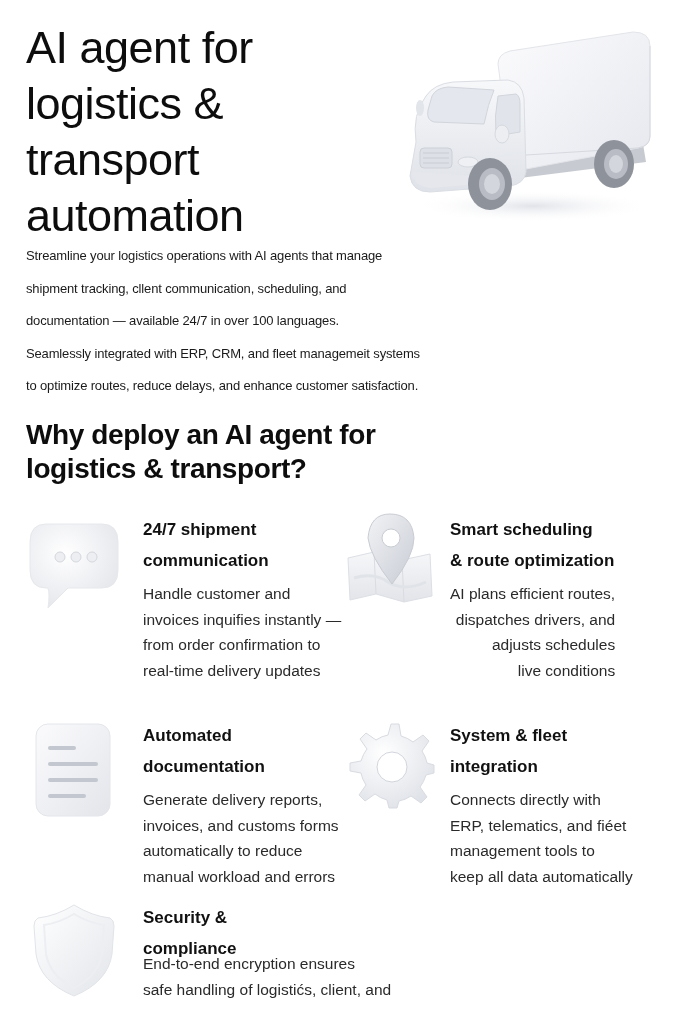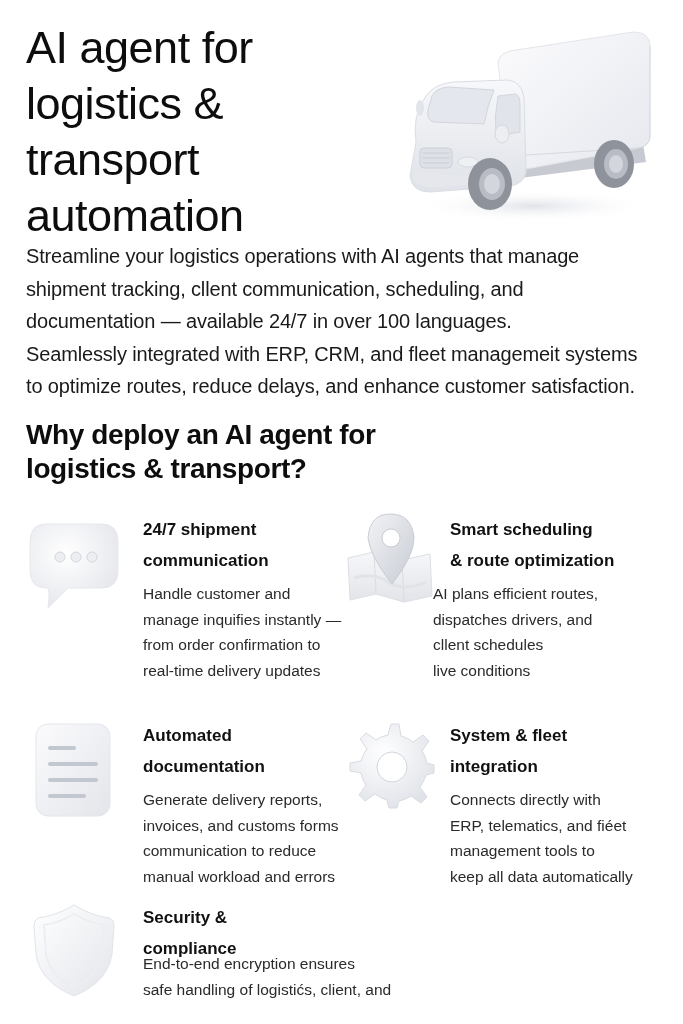--- a/index.html
+++ b/index.html
@@ -10,21 +10,21 @@
       position: absolute; left: 26px; top: 20px; width: 340px;
       font-size: 45px; line-height: 56px; font-weight: 400; letter-spacing: -0.5px;
       color: #0d0d0d;
     }
     .hero-title span { display: block; }
 
     .truck { position: absolute; left: 398px; top: 24px; width: 262px; height: 200px; }
 
     .intro {
       position: absolute; left: 26px; top: 240px; width: 650px;
-      font-size: 20px; line-height: 32.5px; color: #1a1a1a; letter-spacing: -0.15px;
+      font-size: 13px; line-height: 32.5px; color: #1a1a1a; letter-spacing: -0.15px;
     }
     .intro span { display: block; white-space: nowrap; }
 
     .why-title {
       position: absolute; left: 26px; top: 418px; width: 500px;
       font-size: 28px; line-height: 34px; font-weight: 700; color: #0d0d0d; letter-spacing: -0.4px;
     }
     .why-title span { display: block; }
 
     .feature { position: absolute; }
@@ -127,21 +127,21 @@
       <circle cx="50" cy="39" r="5" fill="#eceef2" stroke="#d4d7dd"></circle>
       <circle cx="66" cy="39" r="5" fill="#eceef2" stroke="#d4d7dd"></circle>
     </svg>
   </div>
   <div class="ftitle" style="left:143px;top:4px;">
     <span>24/7 shipment</span>
     <span>communication</span>
   </div>
   <div class="fdesc" style="left:143px;top:71px;">
     <span>Handle customer and</span>
-    <span>manage inquifies instantly —</span>
+    <span>invoices inquifies instantly —</span>
     <span>from order confirmation to</span>
     <span>real-time delivery updates</span>
   </div>
 </div>
 
 <div class="feature" style="left:340px;top:510px;width:343px;height:200px;">
   <div class="icon" style="left:4px;top:2px;width:90px;height:92px;">
     <svg width="90" height="92" viewBox="0 0 90 92">
       <defs>
         <linearGradient id="pinG" x1="0" y1="0" x2="1" y2="1">
@@ -157,24 +157,24 @@
       <path d="M30 40 L32 82 M58 48 L60 90" stroke="#d9dce2" fill="none"></path>
       <path d="M10 66 Q30 60 44 70 Q60 80 82 70" stroke="#e0e3e8" stroke-width="3" fill="none"></path>
       <path d="M46 2 Q68 2 70 26 Q70 44 48 72 Q26 44 24 26 Q26 2 46 2 Z" fill="url(#pinG)" stroke="#c9ccd3"></path>
       <circle cx="47" cy="26" r="9" fill="#ffffff" stroke="#c9ccd3"></circle>
     </svg>
   </div>
   <div class="ftitle" style="left:110px;top:4px;">
     <span>Smart scheduling</span>
     <span>&amp; route optimization</span>
   </div>
-  <div class="fdesc" style="left:93px;top:71px;">
+  <div class="fdesc" style="left:110px;top:71px;text-align:right;">
     <span>AI plans efficient routes,</span>
     <span>dispatches drivers, and</span>
-    <span>cllent schedules</span>
+    <span>adjusts schedules</span>
     <span>live conditions</span>
   </div>
 </div>
 
 <div class="feature" style="left:0;top:716px;width:345px;height:180px;">
   <div class="icon" style="left:34px;top:6px;width:78px;height:96px;">
     <svg width="78" height="96" viewBox="0 0 78 96">
       <defs>
         <linearGradient id="docG" x1="0" y1="0" x2="1" y2="1">
           <stop offset="0" stop-color="#fbfbfd"></stop>
@@ -188,21 +188,21 @@
       <rect x="14" y="72" width="38" height="4" rx="2" fill="#c3c7cf"></rect>
     </svg>
   </div>
   <div class="ftitle" style="left:143px;top:4px;">
     <span>Automated</span>
     <span>documentation</span>
   </div>
   <div class="fdesc" style="left:143px;top:71px;">
     <span>Generate delivery reports,</span>
     <span>invoices, and customs forms</span>
-    <span>communication to reduce</span>
+    <span>automatically to reduce</span>
     <span>manual workload and errors</span>
   </div>
 </div>
 
 <div class="feature" style="left:340px;top:716px;width:343px;height:180px;">
   <div class="icon" style="left:6px;top:4px;width:90px;height:90px;">
     <svg width="90" height="90" viewBox="0 0 90 90">
       <defs>
         <radialGradient id="gearG" cx="0.4" cy="0.35" r="0.7">
           <stop offset="0" stop-color="#ffffff"></stop>

